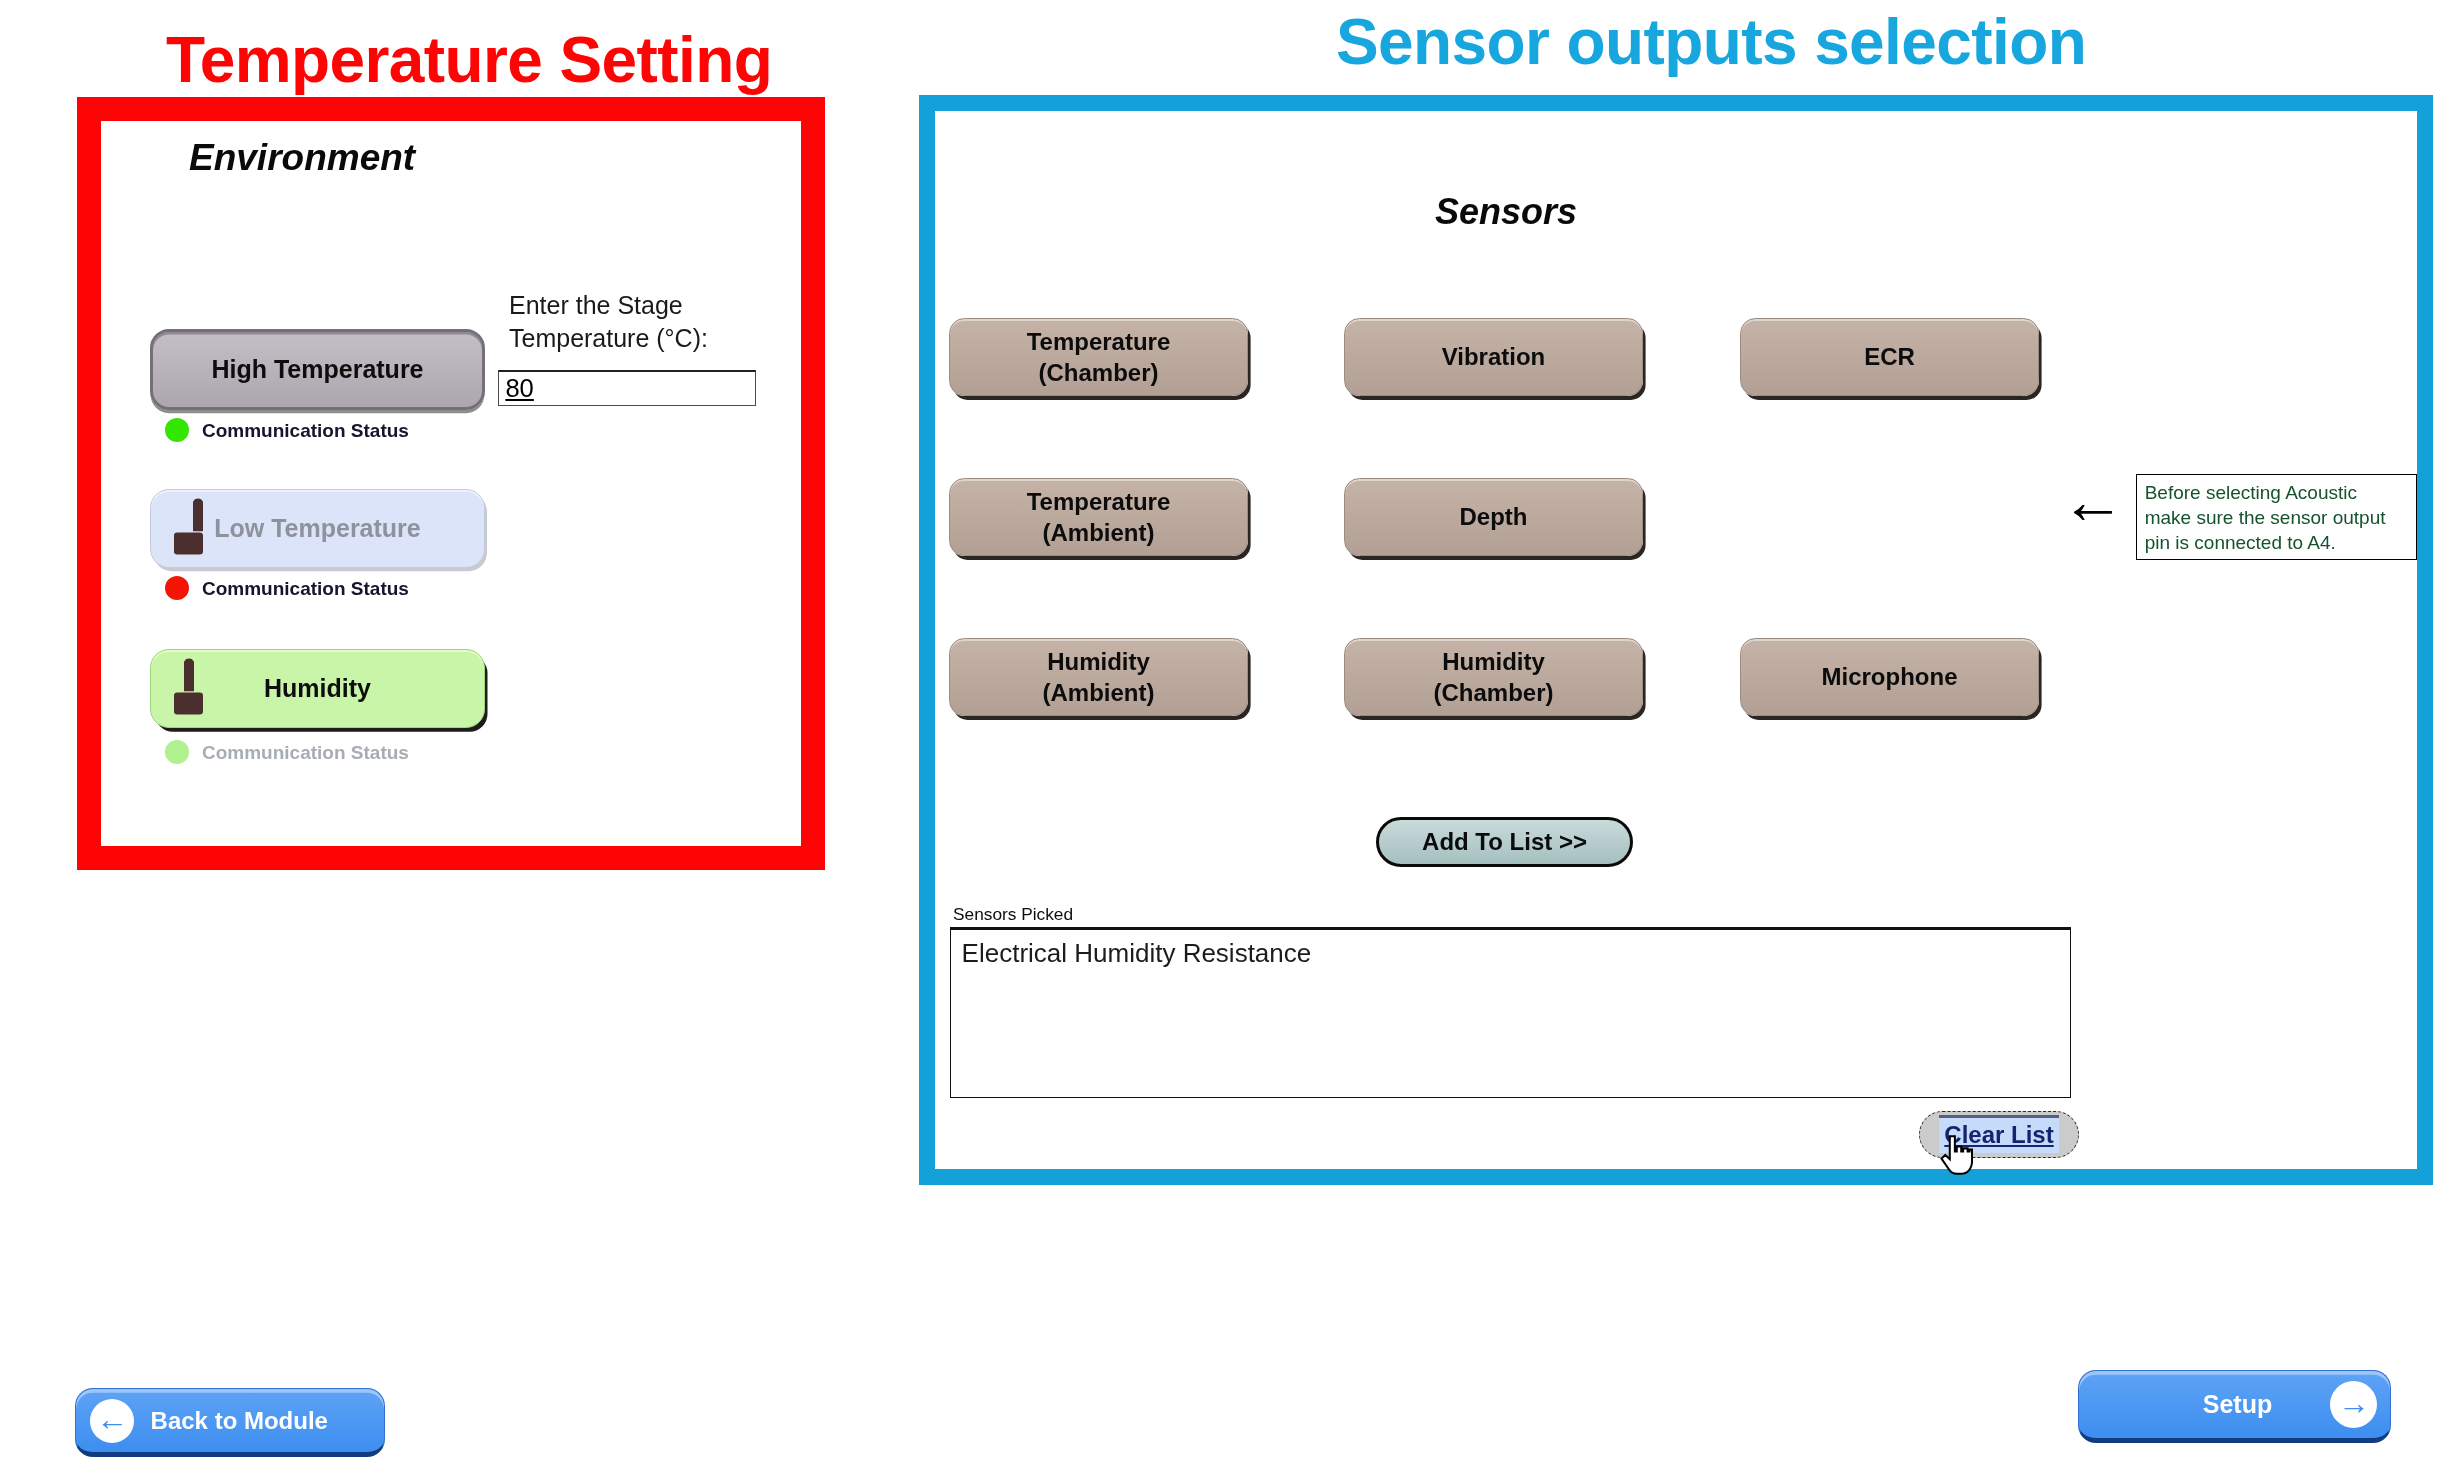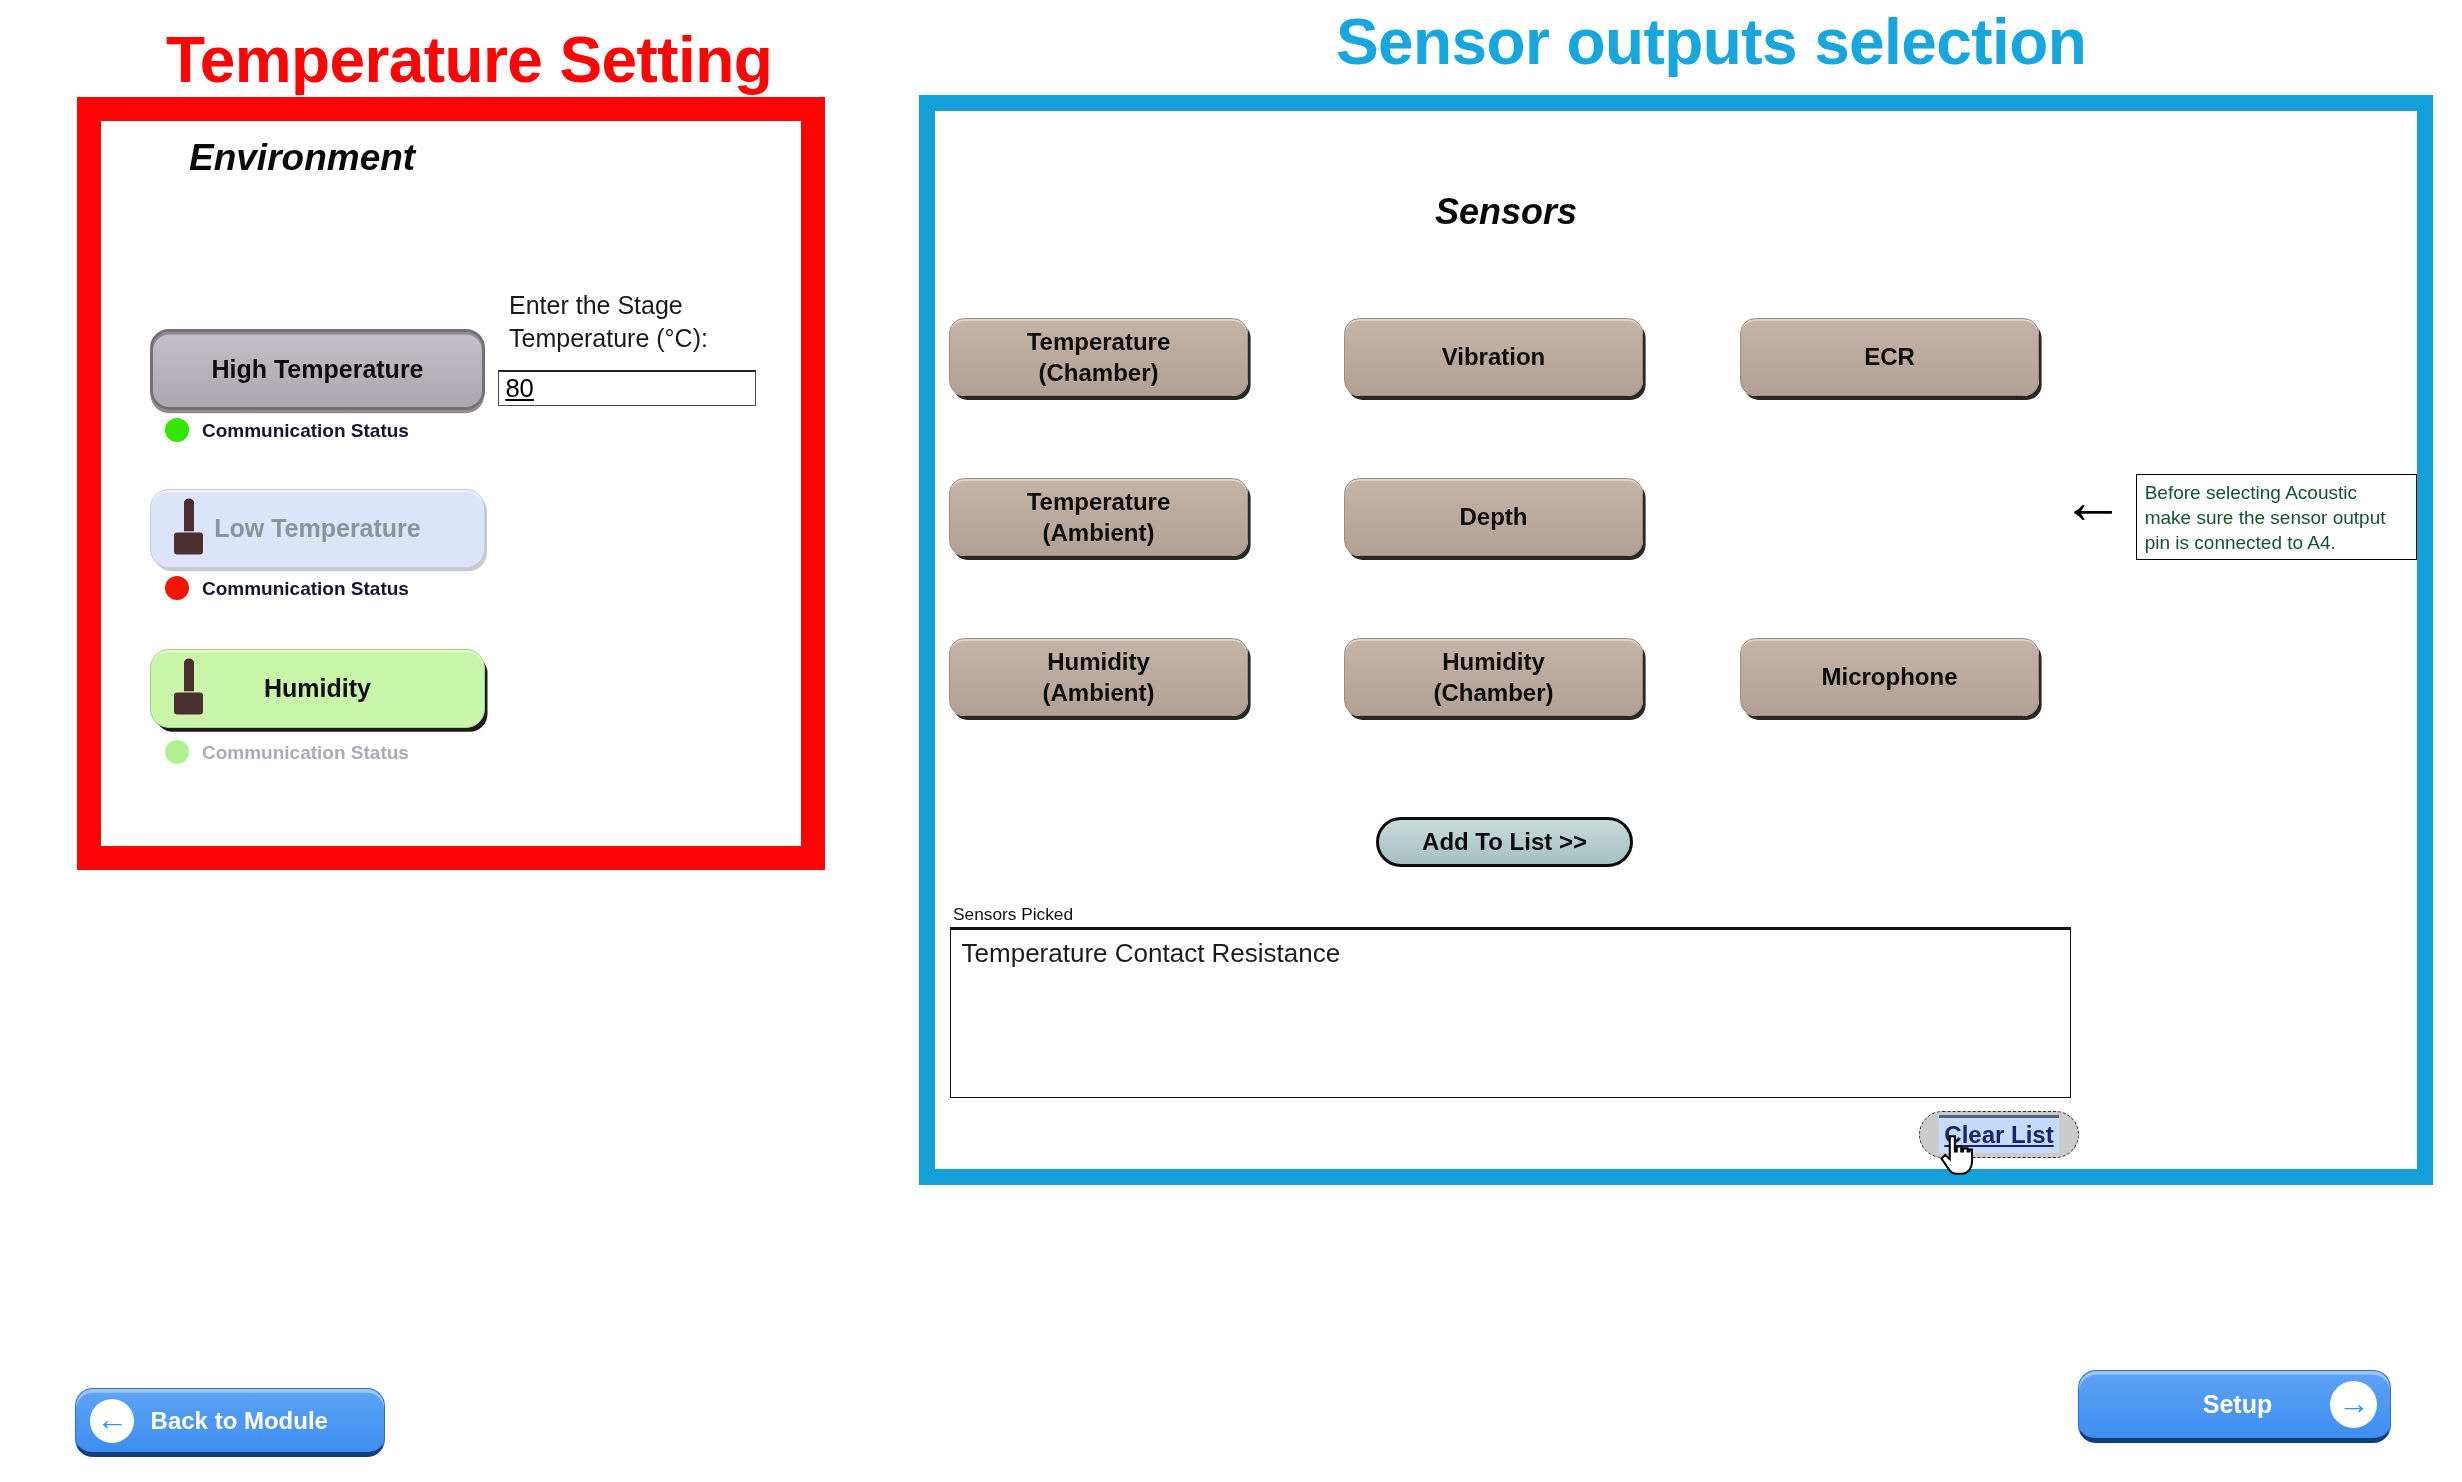--- a/index.html
+++ b/index.html
@@ -16,21 +16,21 @@
   .panel-red{border:24px solid #fe0505;background:#fff;}
   .panel-blue{border:16.6px solid #14a0d8;background:#fff;}
   .panel-heading{font-size:37px;font-weight:bold;font-style:italic;color:#0a0a0a;white-space:nowrap;}
 
   
   .env-btn{border-radius:19px;display:flex;align-items:center;justify-content:center;
            font-size:25px;font-weight:bold;text-align:center;box-sizing:border-box;}
   .env-high{background:linear-gradient(#c4bec6,#aca6ae);border:3.2px solid #757078;
             box-shadow:0 3.8px 0 -0.6px #8d8d8d, inset 0 2.6px 0 #8f8a92;color:#0d0d0d;}
   .env-low{background:#dbe4f8;border:1.9px solid #c3cbe0;
-           box-shadow:2.6px 3.8px 0 -0.6px #c9c9cf, inset 0 1.9px 0 #eef2fc;color:#8e929d;}
+           box-shadow:2.6px 3.8px 0 -0.6px #c9c9cf, inset 0 1.9px 0 #eef2fc;color:#8e929d;text-align:right;}
   .env-hum{background:#c9f5a9;border:1.9px solid #9fd37e;
            box-shadow:3.8px 5.1px 0 -1.3px #1c1c1c, inset 0 1.9px 0 #e2fccd;color:#0d0d0d;}
   .lock{position:absolute;left:23px;top:50%;transform:translateY(-50%);width:29px;}
   .lock .shackle{width:15.4px;height:14px;border:5.8px solid #4b2e2e;border-bottom:none;
                  border-radius:9px 9px 0 0;margin:0 auto;}
   .lock .body{width:29px;height:22px;background:#4b2e2e;border-radius:3.2px;}
 
   
   .status-dot{width:24px;height:24px;border-radius:50%;}
   .dot-green{background:#33e600;}
@@ -159,21 +159,21 @@
 
   <div class="abs note-arrow" style="left:1126px;top:358px;">←</div>
   <div class="abs note-box" style="left:1201px;top:363px;width:281px;height:86px;">Before selecting Acoustic make sure the sensor output pin is connected to A4.</div>
 
   <div class="abs add-btn" style="left:441px;top:706px;width:257px;height:50px;">
     <span>Add To List &gt;&gt;</span>
   </div>
 
   <div class="abs picked-label" style="left:18px;top:793px;">Sensors Picked</div>
   <div class="abs listbox" style="left:15.4px;top:816px;width:1121px;height:171px;">
-    <div class="list-item">Temperature Contact Resistance</div>
+    <div class="list-item">Electrical Humidity Resistance</div>
   </div>
 
   <div class="abs clear-btn" style="left:984px;top:1000px;width:160px;height:47px;">
     <div class="clear-inner">Clear List</div>
   </div>
 
   <svg class="abs" style="left:1003px;top:1024px;" width="35" height="42" viewBox="0 0 27 33">
     <path d="M9 1 h4 v12 h1.5 v-4 h3.5 v4 h1.5 v-2.5 h3.5 v2.5 h1.5 v-1.5 h2 v9 c0 6-3.5 10-9 10 h-3 c-3 0-5-1.5-6.5-4 l-5.5-8 3-2.8 3.5 3.3 V1 z" fill="#ffffff" stroke="#000000" stroke-width="1.6"></path>
   </svg>
 </div>

